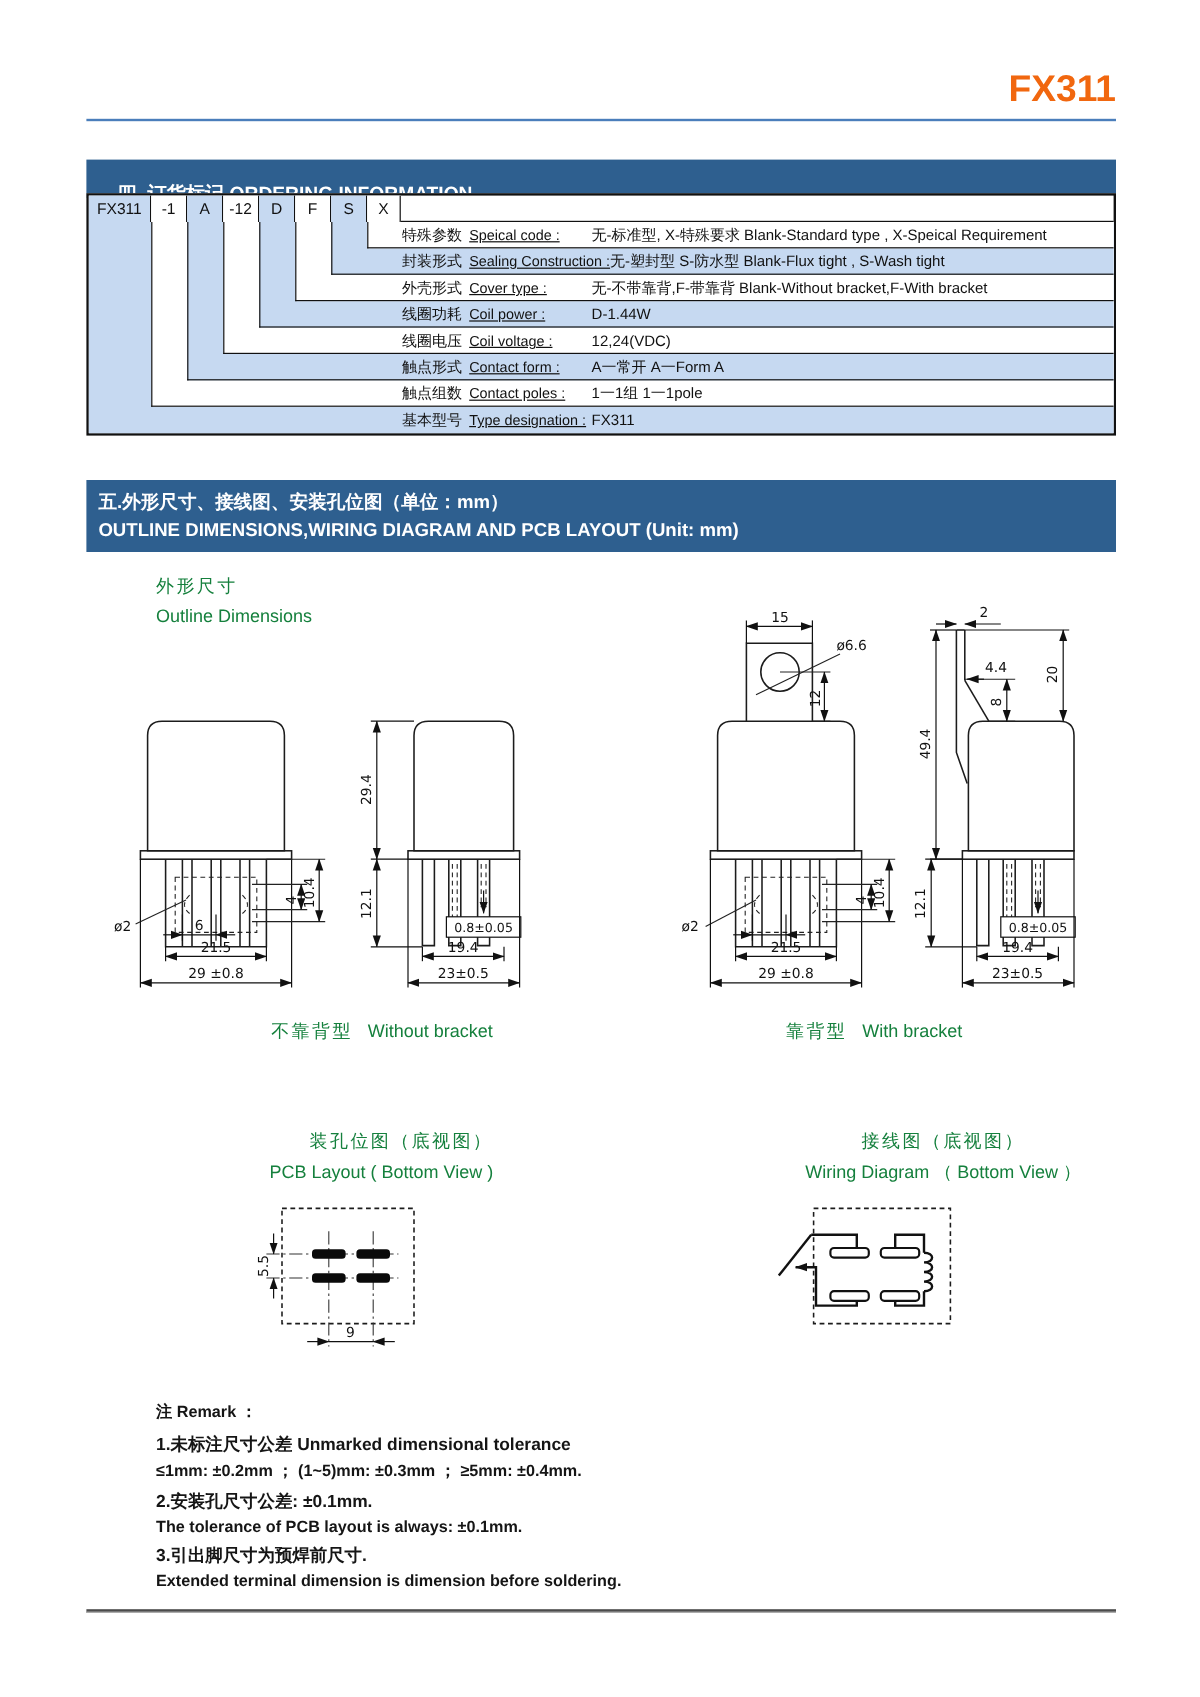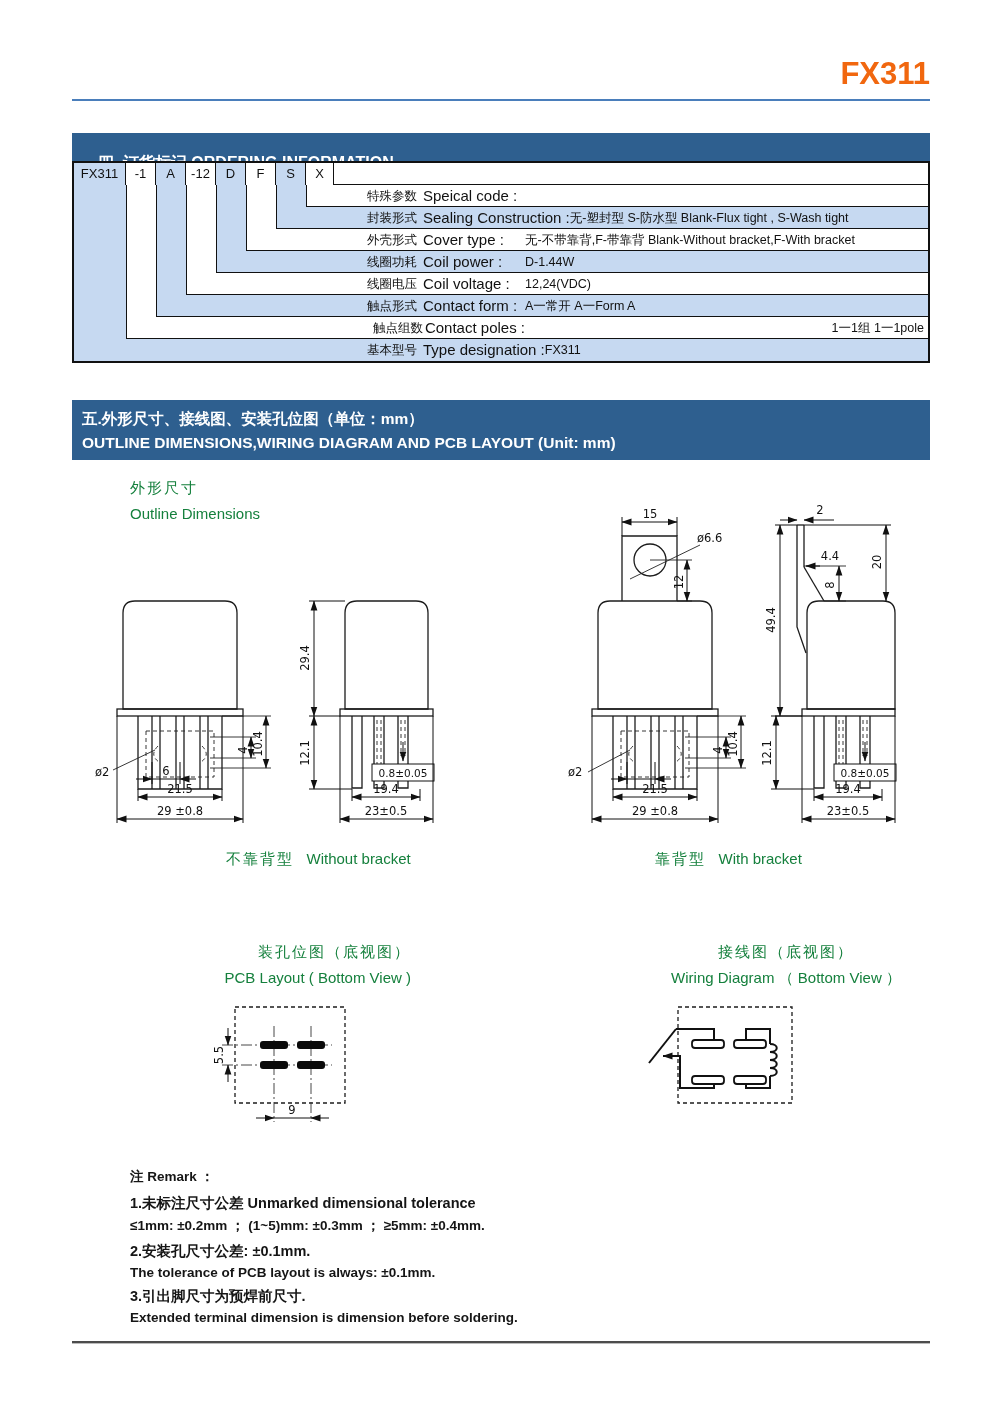--- a/index.html
+++ b/index.html
@@ -21,23 +21,23 @@
   
   #otable{position:absolute;left:72px;top:161px;width:858px;height:202px;background:#fff;
           border:2px solid #111;box-sizing:border-box;}
   .ccell{position:absolute;top:0;height:22px;line-height:22px;text-align:center;font-size:13px;
          border-right:1.4px solid #111;box-sizing:border-box;}
   .blue{background:#c6d9f1;}
   .white{background:#fff;}
   .band{position:absolute;box-sizing:border-box;}
   .bL{border-left:1.4px solid #111;border-bottom:1.4px solid #111;}
   #hline1{position:absolute;left:260px;top:21px;width:594px;height:0;border-top:1.4px solid #111;}
-  .trow{position:absolute;left:0;right:4px;height:22px;line-height:22px;display:flex;font-size:12.5px;white-space:nowrap;margin-left:32px;}
+  .trow{position:absolute;left:0;right:4px;height:22px;line-height:22px;display:flex;font-size:12.5px;white-space:nowrap;}
   .trow .zh{margin-left:261px;width:56px;flex:none;}
-  .trow .en{min-width:102px;flex:none;font-size:15px;}
+  .trow .en{min-width:102px;flex:none;font-size:12px;text-decoration:underline;}
   .trow .val{flex:1;font-size:12.5px;}
 
   
   .cap{position:absolute;font-size:15px;color:#15803d;}
   .capc{text-align:center;}
   .zhsp{letter-spacing:2px;}
 
   
   #remark{position:absolute;left:130px;top:1152px;width:620px;font-size:14px;font-weight:600;color:#151515;}
   #remark .t{font-size:13.5px;margin-bottom:8px;margin-top:16px;}
@@ -88,20 +88,21 @@
     <div class="ccell blue" style="left:82px; width:30px;">A</div>
     <div class="ccell white" style="left:112px;width:30px;">-12</div>
     <div class="ccell blue" style="left:142px;width:30px;">D</div>
     <div class="ccell white" style="left:172px;width:30px;">F</div>
     <div class="ccell blue" style="left:202px;width:30px;">S</div>
     <div class="ccell white" style="left:232px;width:28px;">X</div>
 
     <div class="trow" style="top:22px;">
       <span class="zh">特殊参数</span>
       <span class="en">Speical code :</span>
+      <span class="val">无-标准型, X-特殊要求  Blank-Standard type , X-Speical Requirement</span>
     </div>
     <div class="trow" style="top:44px;">
       <span class="zh">封装形式</span>
       <span class="en">Sealing Construction :</span>
       <span class="val">无-塑封型 S-防水型  Blank-Flux tight , S-Wash tight</span>
     </div>
     <div class="trow" style="top:66px;">
       <span class="zh">外壳形式</span>
       <span class="en">Cover type :</span>
       <span class="val">无-不带靠背,F-带靠背  Blank-Without bracket,F-With bracket</span>
@@ -114,21 +115,21 @@
     <div class="trow" style="top:110px;">
       <span class="zh">线圈电压</span>
       <span class="en">Coil voltage :</span>
       <span class="val">12,24(VDC)</span>
     </div>
     <div class="trow" style="top:132px;">
       <span class="zh">触点形式</span>
       <span class="en">Contact form :</span>
       <span class="val">A一常开 A一Form A</span>
     </div>
-    <div class="trow" style="top:154px;text-align:right;">
+    <div class="trow" style="top:154px;">
       <span class="zh">触点组数</span>
       <span class="en">Contact poles :</span>
       <span class="val">1一1组 1一1pole</span>
     </div>
     <div class="trow" style="top:176px;">
       <span class="zh">基本型号</span>
       <span class="en">Type designation :</span>
       <span class="val">FX311</span>
     </div>
   </div>

